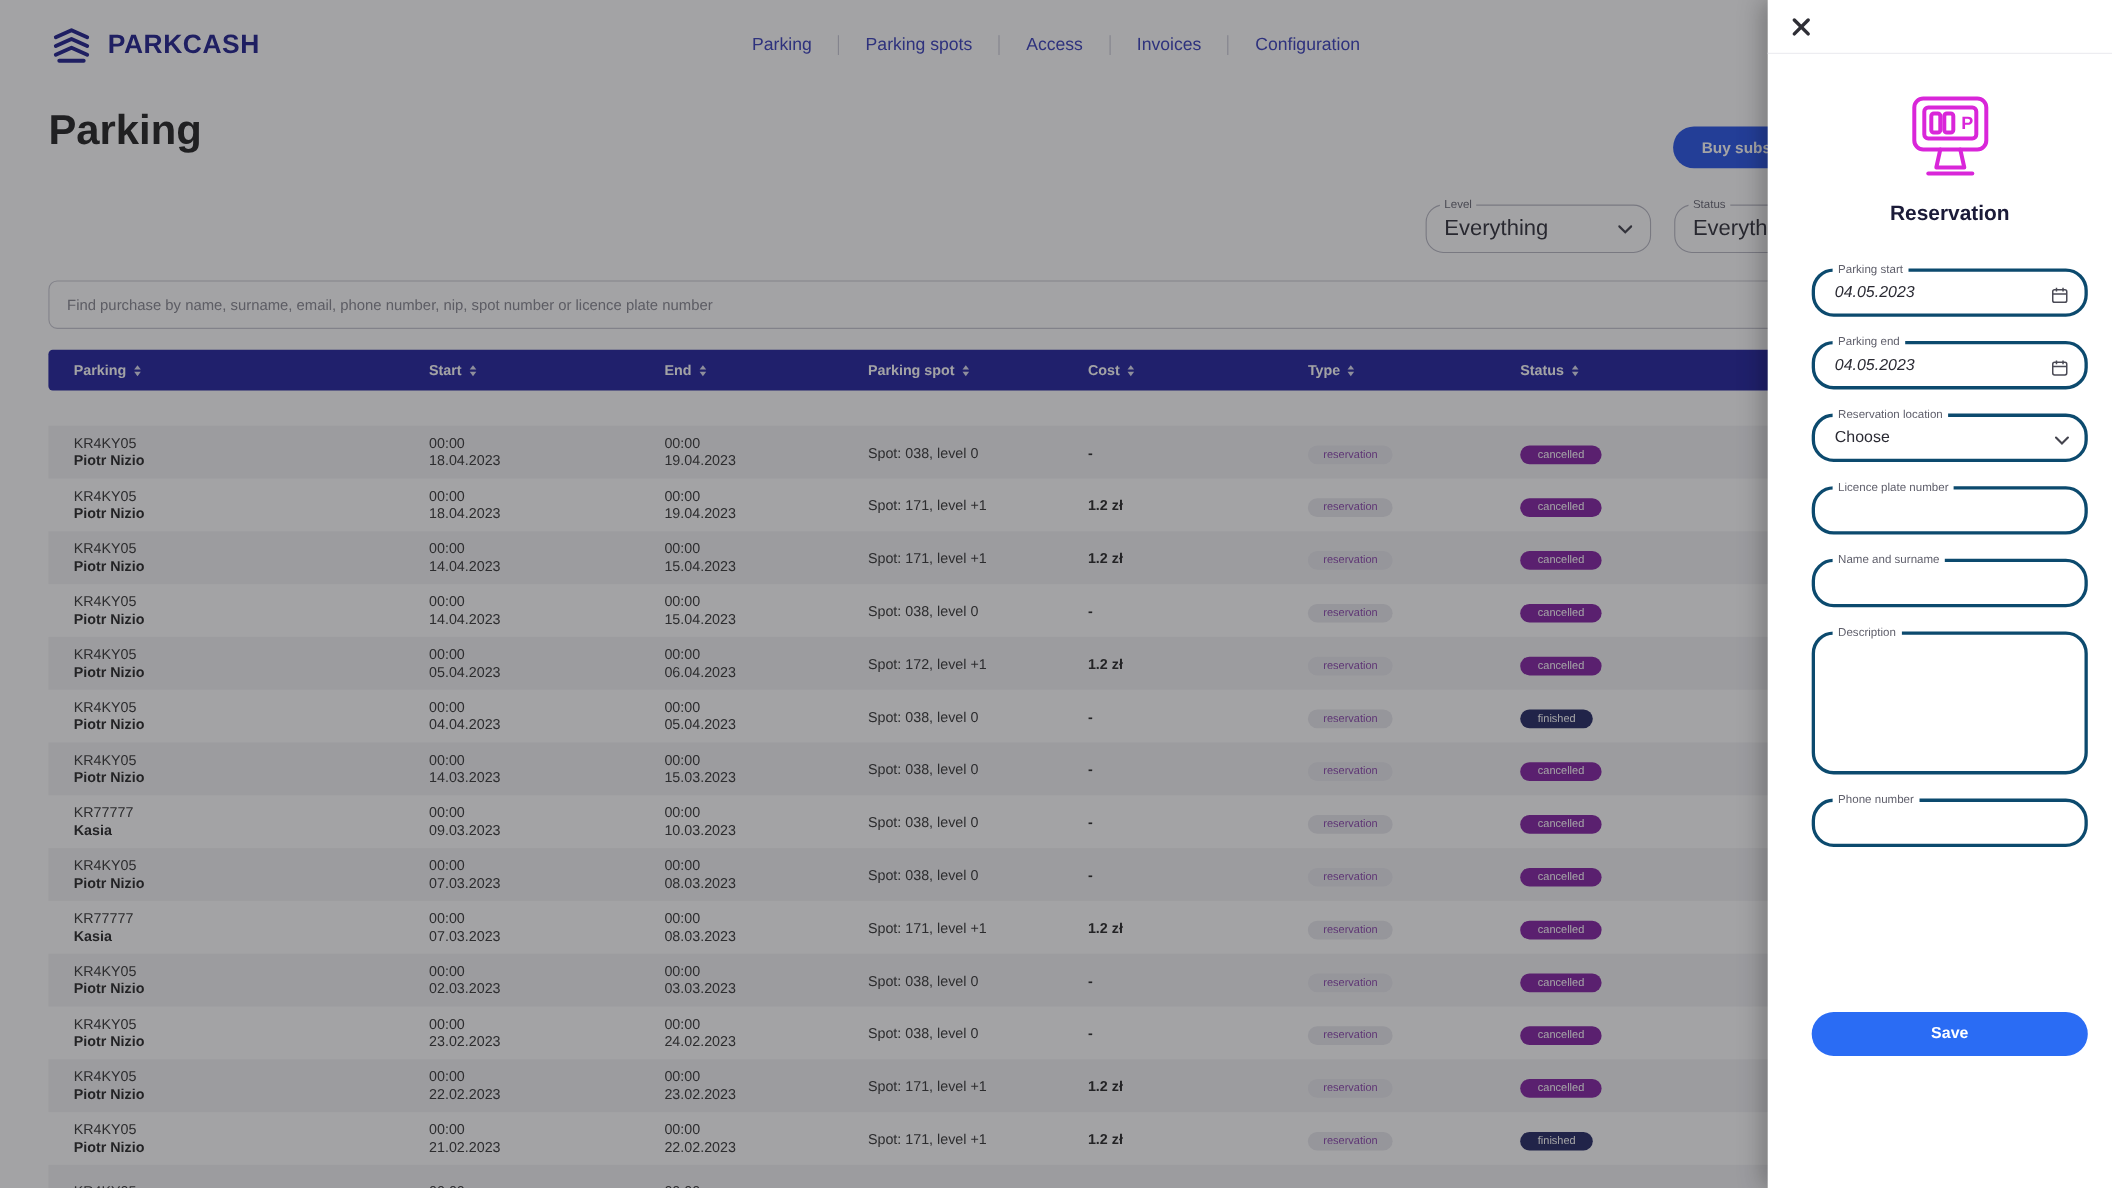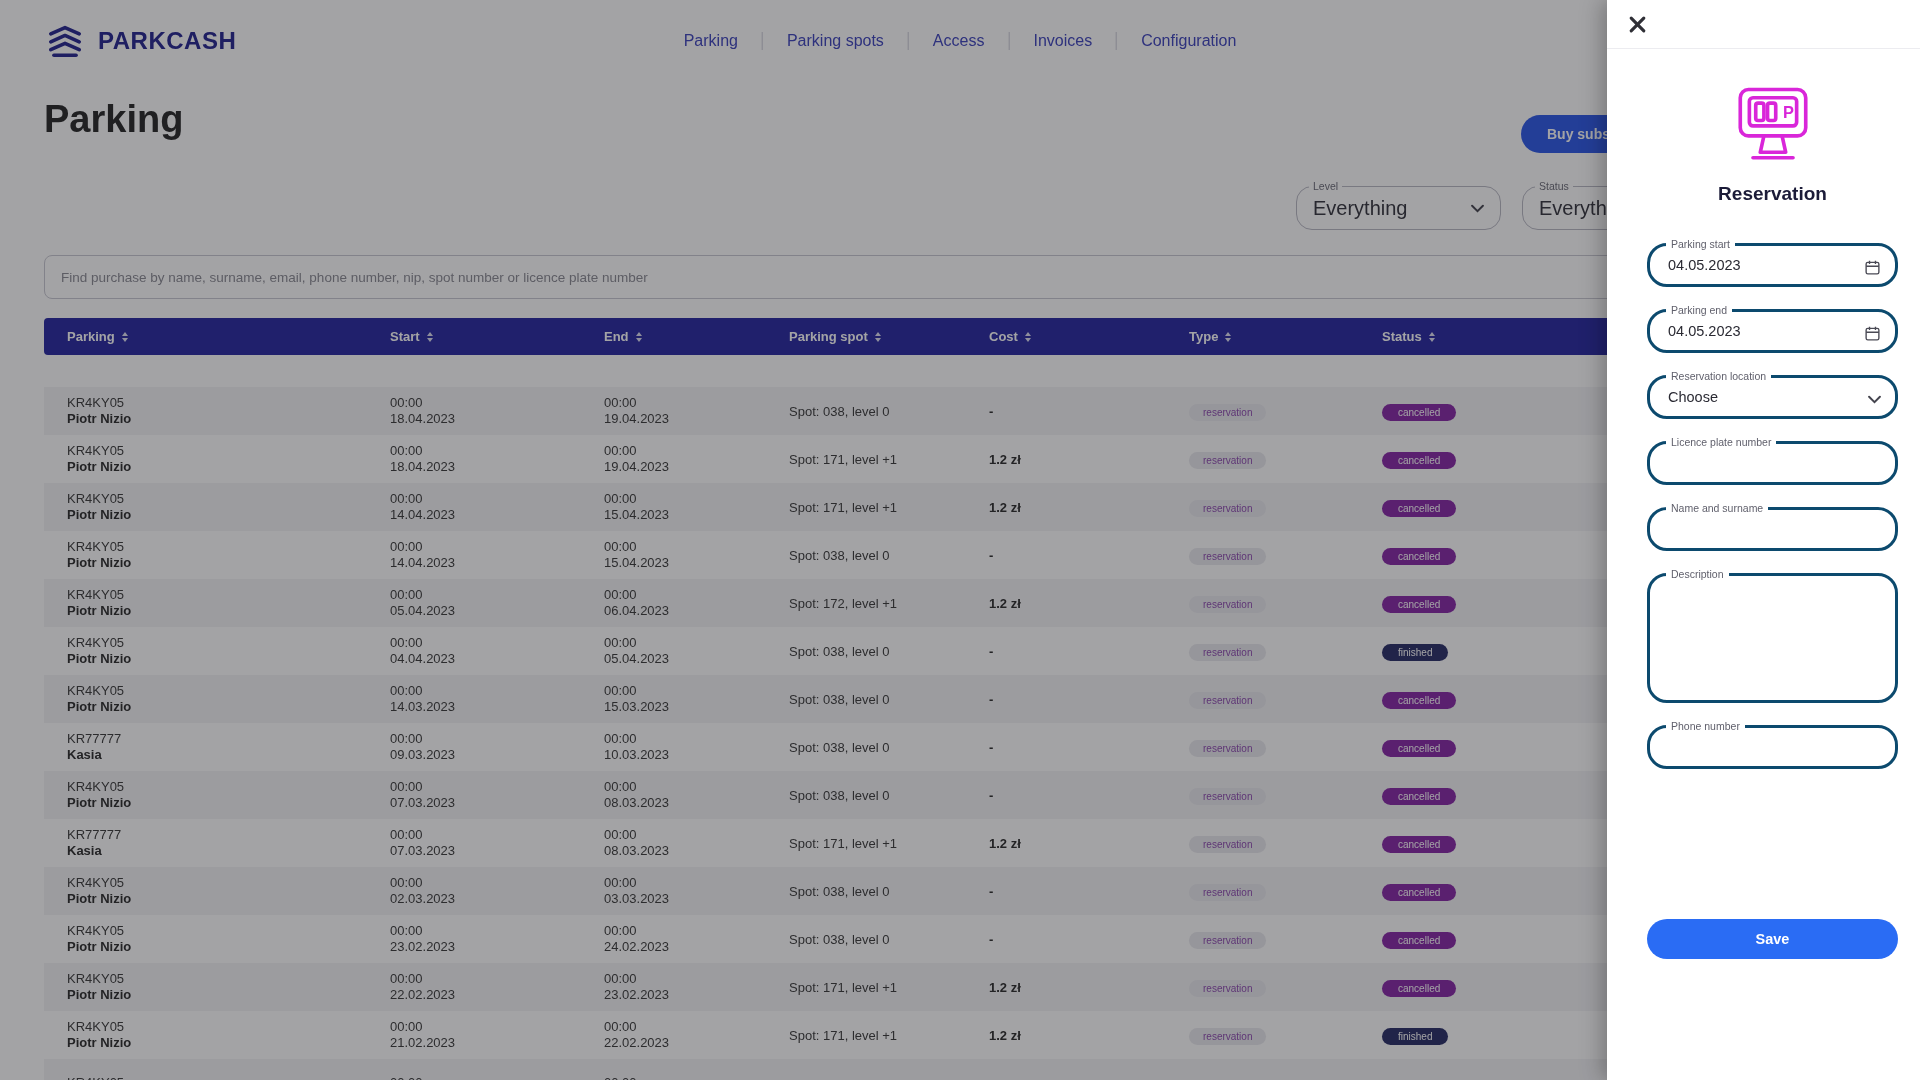--- a/index.html
+++ b/index.html
@@ -70,21 +70,21 @@
   .close-btn { width: 28px; height: 28px; background: none; border: none; display: flex; align-items: center;
                justify-content: center; cursor: pointer; }
   .drawer-body { padding: 36px 22px 0 40px; }
   .drawer-hero { text-align: center; }
   .drawer-title { font-size: 19px; font-weight: bold; color: #1b1b38; margin: 14px 0 38px; text-align: center; }
 
   .field { position: relative; height: 44px; border: 3px solid #0c4a6e; border-radius: 20px; margin-bottom: 22px; background: #fff; }
   .field.area { height: 130px; }
   .flabel2 { position: absolute; top: -8px; left: 16px; font-size: 10.5px; color: #5f5f6b; background: #fff; padding: 0 5px; z-index: 2; }
   .field input { width: 100%; height: 100%; border: none; outline: none; background: transparent; border-radius: 20px;
-                 padding: 0 40px 0 18px; font-size: 14.5px; color: #2a2a33; font-family: inherit; }
+                 padding: 0 40px 0 18px; font-size: 14.5px; color: #2a2a33; font-family: inherit; font-style: italic; }
   .field textarea { width: 100%; height: 100%; border: none; outline: none; background: transparent; border-radius: 20px;
                     padding: 12px 18px; font-size: 14px; color: #2a2a33; resize: none; font-family: inherit; }
   .icon-right { position: absolute; right: 14px; top: 13px; display: flex; }
   .choose-value { display: flex; align-items: center; height: 100%; padding-left: 18px; font-size: 14.5px; color: #2a2a33; }
   .save-btn { width: 100%; height: 40px; border: none; border-radius: 20px; background: #2a6cf4; color: #fff;
               font-size: 14.5px; font-weight: bold; margin-top: 128px; cursor: pointer; font-family: inherit; }
 </style>
 </head>
 <body>
 

